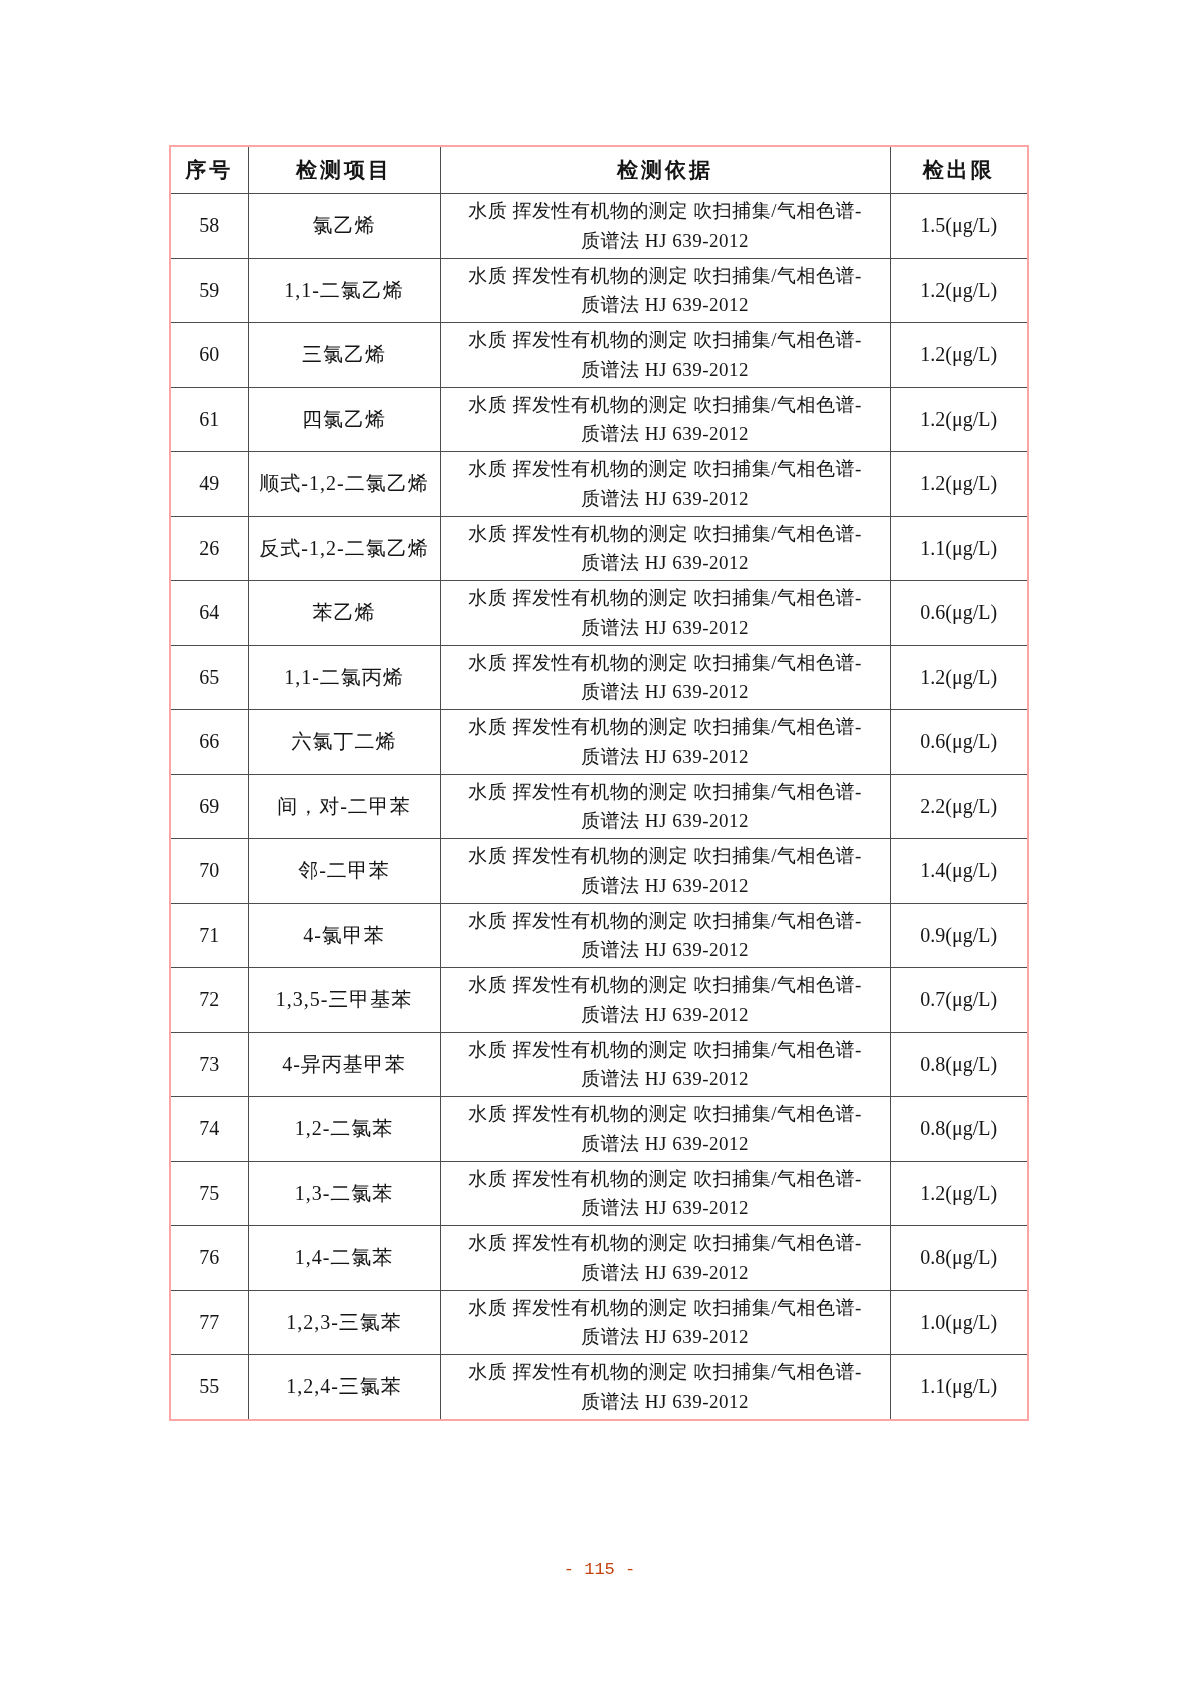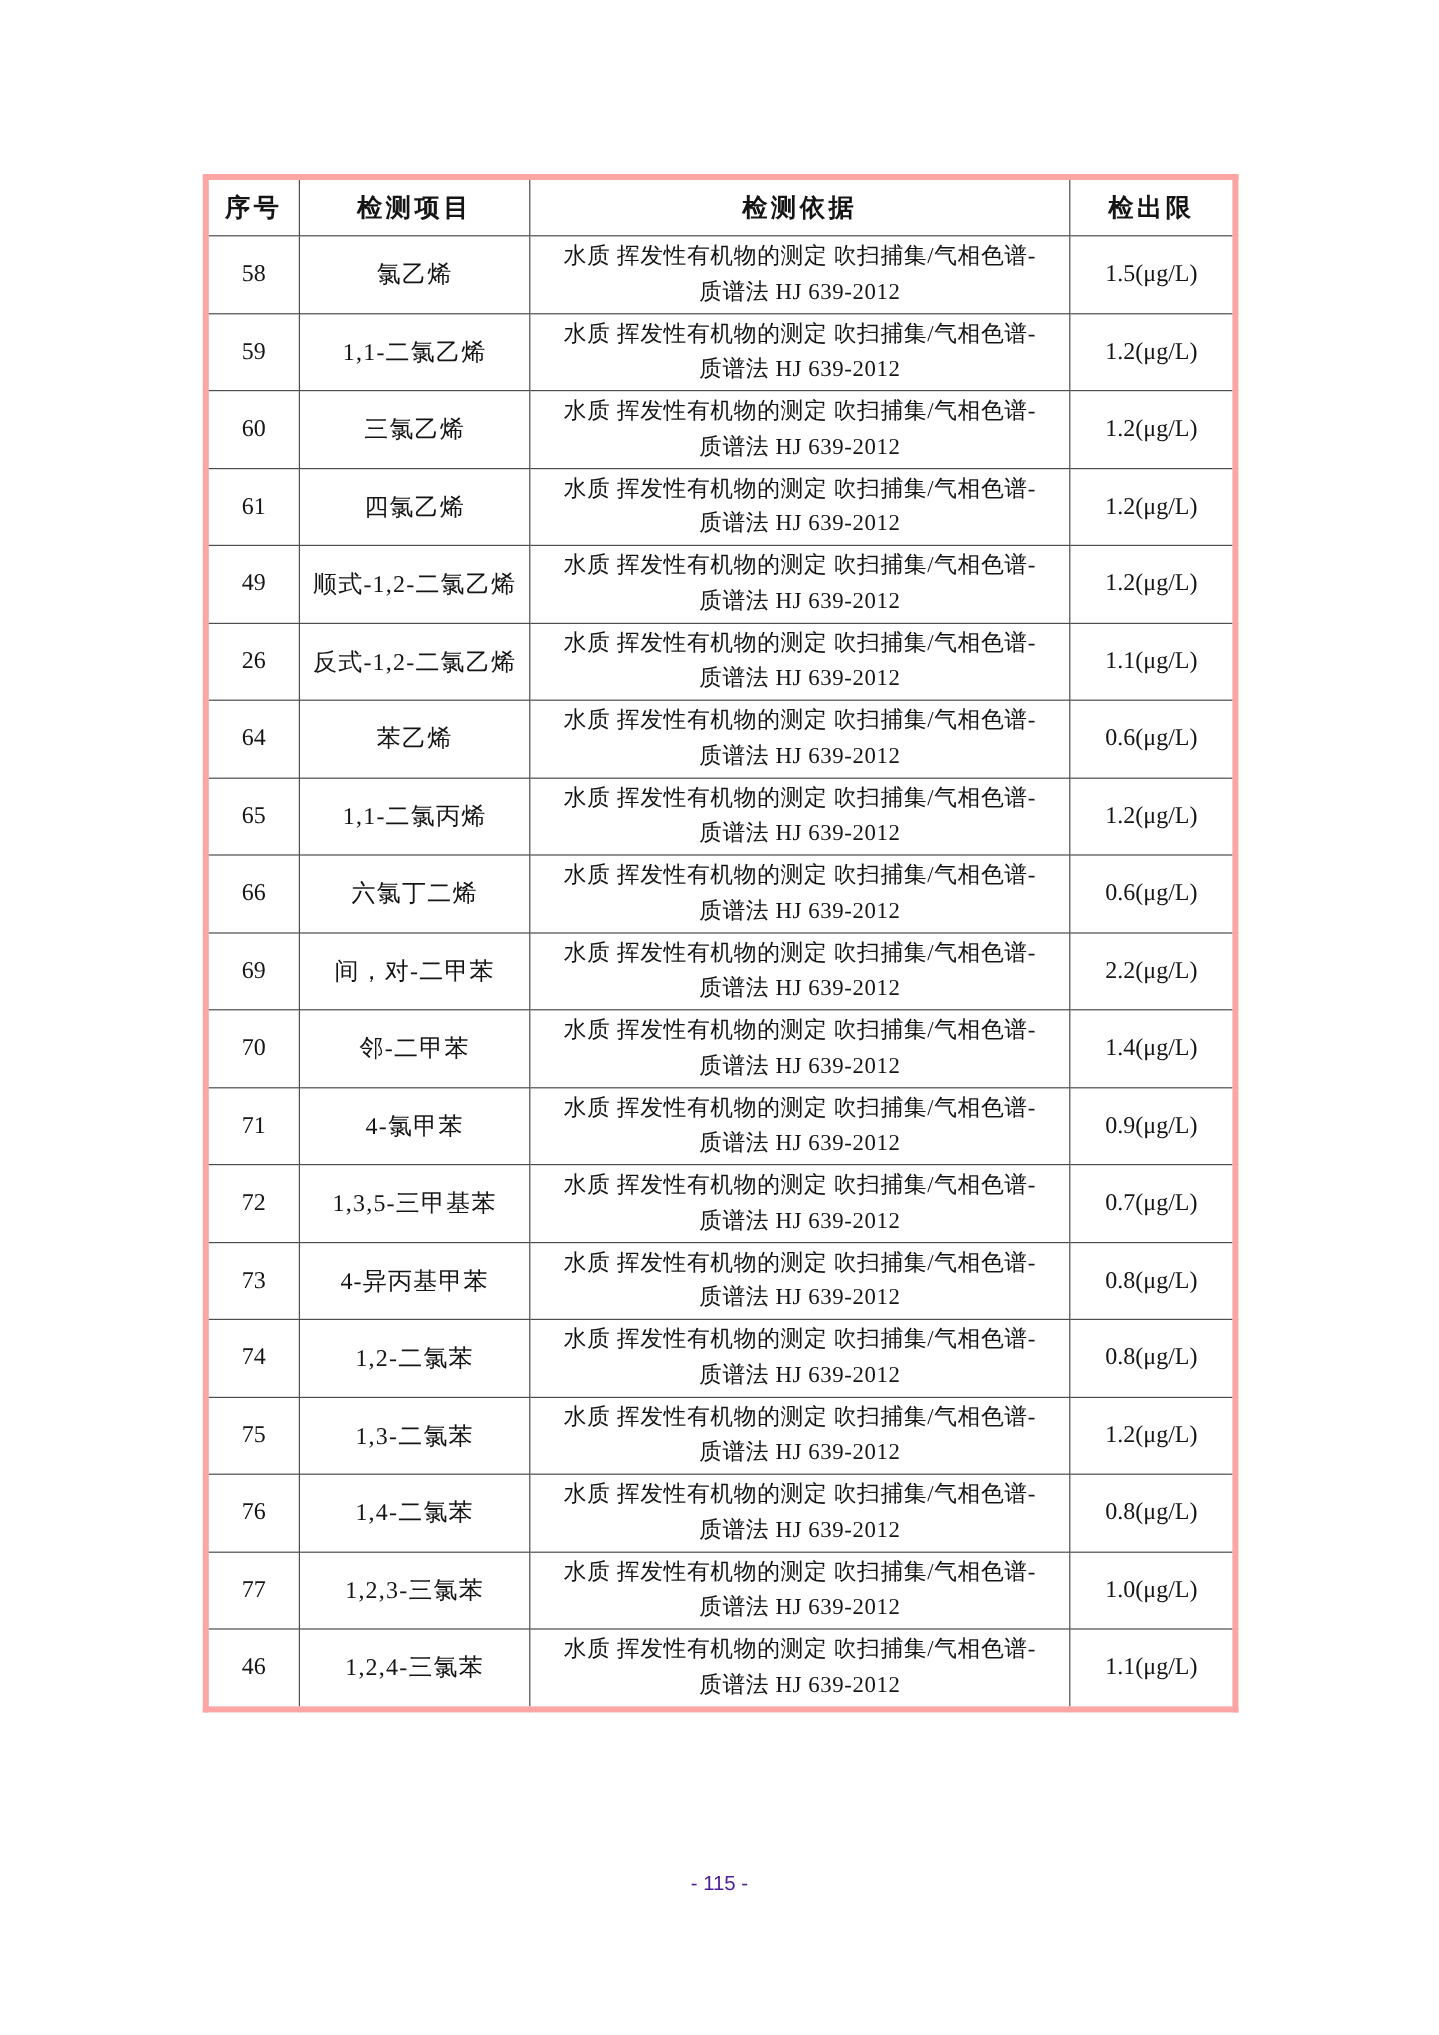--- a/index.html
+++ b/index.html
@@ -16,21 +16,21 @@
     color: #151515;
     overflow: hidden;
   }
   table.det-table {
     position: absolute;
     left: 169px;
     top: 145px;
     width: 858px;
     border-collapse: collapse;
     table-layout: fixed;
-    border: 5px solid #fca5a5;
+    border: 2px solid #fca5a5;
   }
   .det-table th, .det-table td {
     border: 1px solid #4d4d4d;
     text-align: center;
     vertical-align: middle;
     padding: 0 2px;
     overflow: hidden;
   }
   .det-table th {
     height: 46px;
@@ -64,23 +64,23 @@
   }
   .basis-line {
     white-space: nowrap;
   }
   .page-footer {
     position: absolute;
     top: 1560px;
     left: 0;
     width: 1199px;
     text-align: center;
-    font-family: Liberation Sans, sans-serif;
+    font-family: Liberation Mono, monospace;
     font-size: 17px;
-    color: #4c1d95;
+    color: #c2410c;
   }
 </style>
 </head>
 <body>
 
 <div class="page">
 
   <table class="det-table">
     <colgroup>
       <col style="width:78px">
@@ -273,21 +273,21 @@
       <td class="cell-no">77</td>
       <td class="cell-item">1,2,3-三氯苯</td>
       <td class="cell-basis">
         <div class="basis-line">水质 挥发性有机物的测定 吹扫捕集/气相色谱-</div>
         <div class="basis-line">质谱法 HJ 639-2012</div>
       </td>
       <td class="cell-limit">1.0(μg/L)</td>
     </tr>
 
     <tr>
-      <td class="cell-no">46</td>
+      <td class="cell-no">55</td>
       <td class="cell-item">1,2,4-三氯苯</td>
       <td class="cell-basis">
         <div class="basis-line">水质 挥发性有机物的测定 吹扫捕集/气相色谱-</div>
         <div class="basis-line">质谱法 HJ 639-2012</div>
       </td>
       <td class="cell-limit">1.1(μg/L)</td>
     </tr>
   </tbody>
   </table>
 

